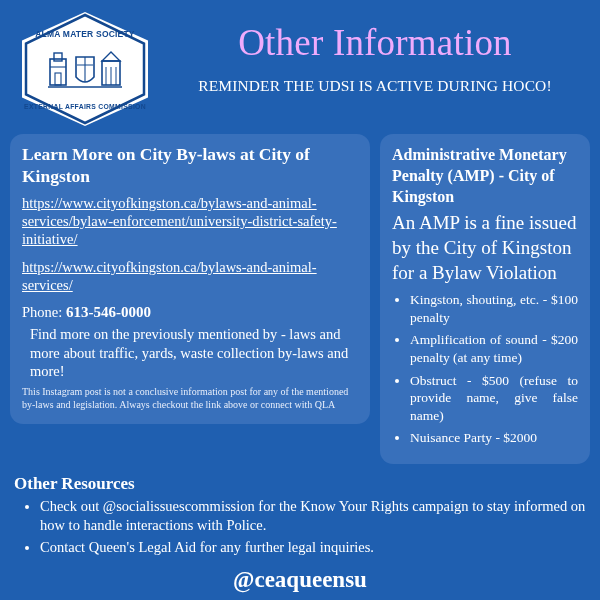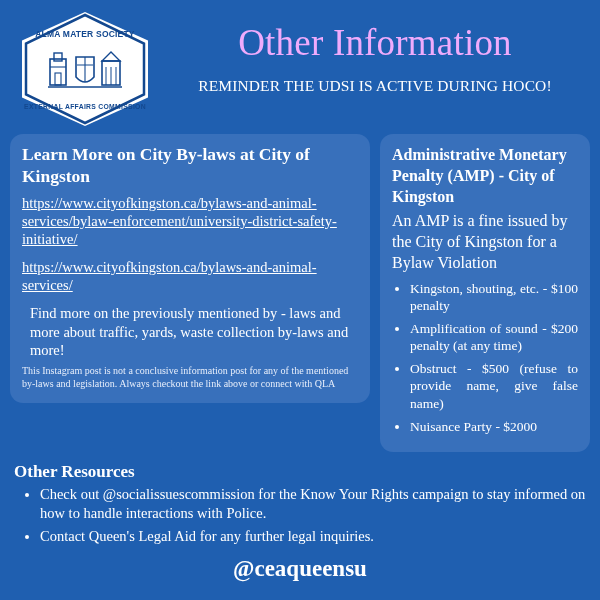--- a/index.html
+++ b/index.html
@@ -146,21 +146,21 @@
   .fineprint {
     font-family: "Liberation Serif", serif;
     font-size: 10px;
     line-height: 1.28;
     margin: 0;
     color: #e7eefb;
   }
 
   .panel-right .intro {
     font-family: "Liberation Serif", serif;
-    font-size: 16px;
+    font-size: 19px;
     line-height: 1.3;
     margin: 0 0 6px 0;
   }
   ul.amp {
     margin: 0;
     padding-left: 18px;
     list-style: disc;
   }
   ul.amp li {
     font-family: "Liberation Serif", serif;
@@ -241,20 +241,24 @@
       <p class="subtitle">REMINDER THE UDSI IS ACTIVE DURING HOCO!</p>
     </div>
   </div>
 
   <div class="panels">
 
     <div class="panel panel-left">
       <div class="panel-h">Learn More on City By-laws at City of Kingston</div>
       <a class="link">https://www.cityofkingston.ca/bylaws-and-animal-services/bylaw-enforcement/university-district-safety-initiative/</a>
       <a class="link">https://www.cityofkingston.ca/bylaws-and-animal-services/</a>
+      <div class="phone">
+        <span>Phone:</span>
+        <b>613-546-0000</b>
+      </div>
       <p class="body-text">Find more on the previously mentioned by - laws and more about traffic, yards, waste collection by-laws and more!</p>
       <p class="fineprint">This Instagram post is not a conclusive information post for any of the mentioned by-laws and legislation. Always checkout the link above or connect with QLA</p>
     </div>
 
     <div class="panel panel-right">
       <div class="panel-h">Administrative Monetary Penalty (AMP) - City of Kingston</div>
       <p class="intro">An AMP is a fine issued by the City of Kingston for a Bylaw Violation</p>
       <ul class="amp">
         <li>Kingston, shouting, etc. - $100 penalty</li>
         <li>Amplification of sound - $200 penalty (at any time)</li>

